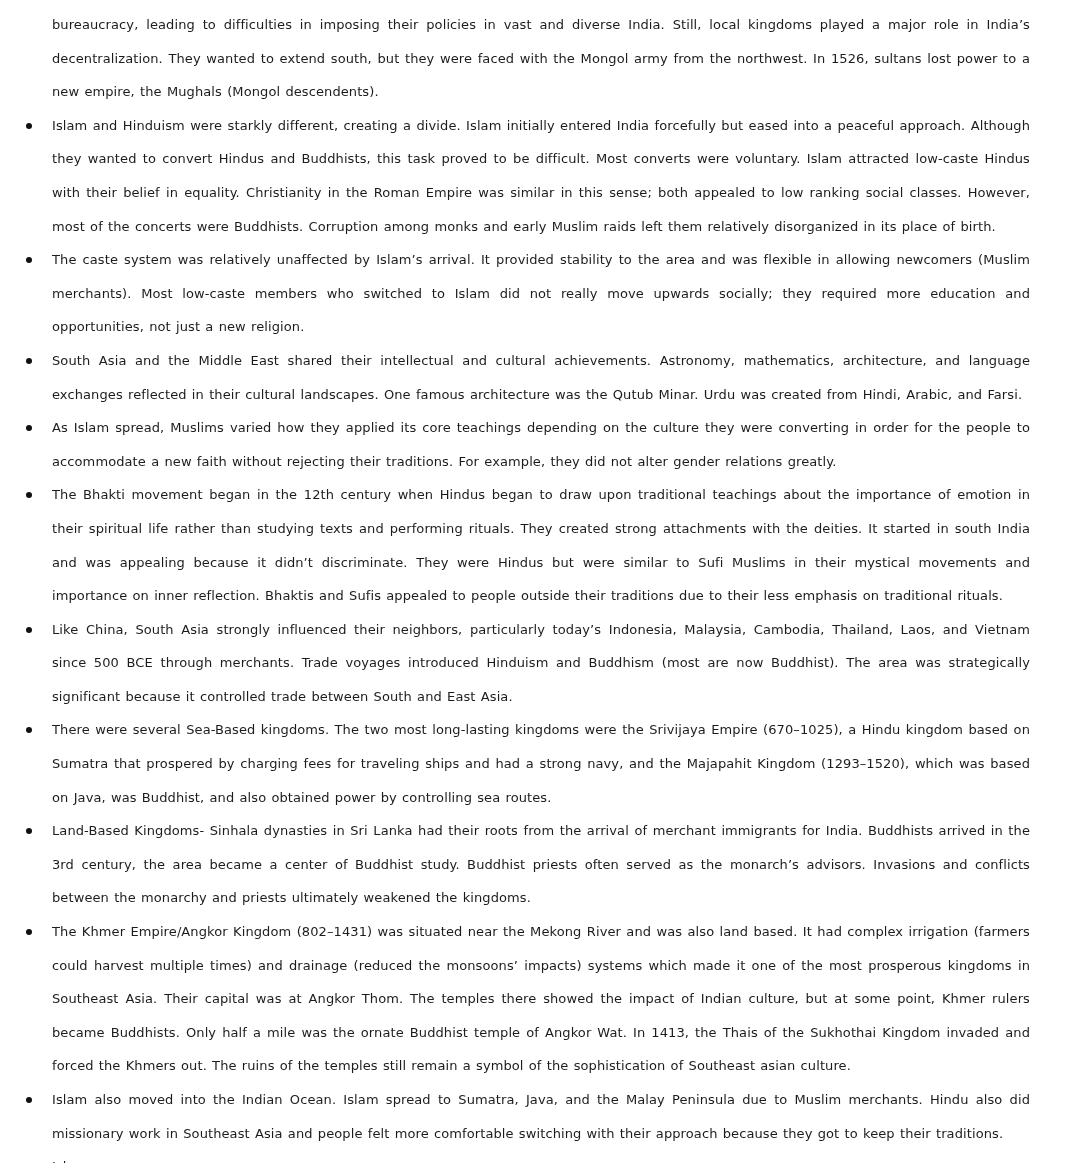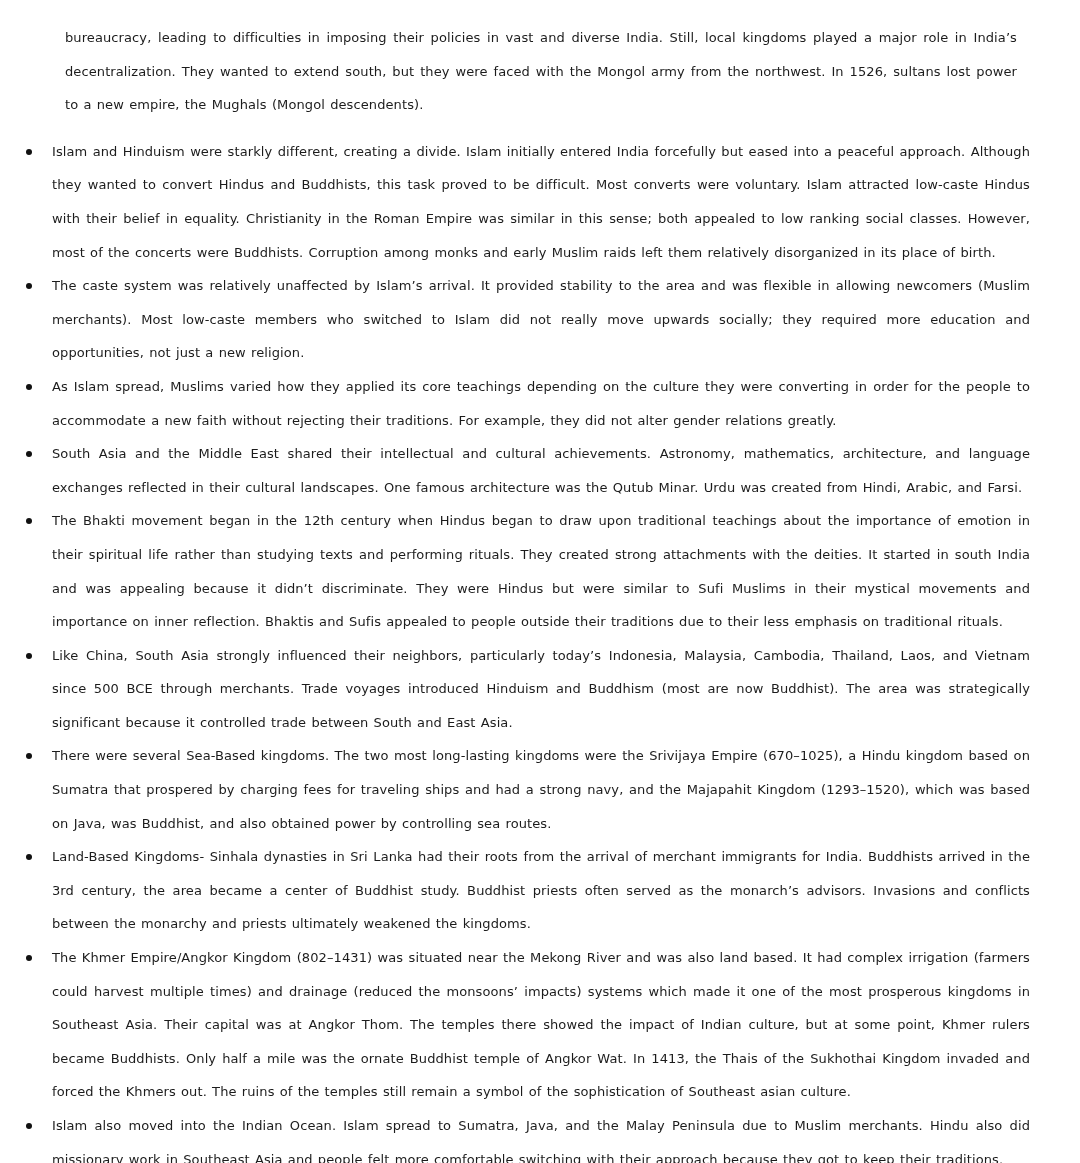--- a/index.html
+++ b/index.html
@@ -19,21 +19,21 @@
     height: 1163px;
     padding: 8px 50px 0 52px;
     color: #1c1c1c;
     font-size: 13px;
     line-height: 33.6px;
     text-align: justify;
     letter-spacing: 0.1px;
     word-spacing: 1px;
   }
   .intro {
-    margin: 13px;
+    margin: 0;
   }
   ul.bullets {
     list-style: none;
     margin: 0;
     padding: 0;
   }
   li.bullet-item {
     position: relative;
     margin: 0;
     padding: 0;
@@ -65,26 +65,26 @@
       <span class="txt">Islam and Hinduism were starkly different, creating a divide. Islam initially entered India forcefully but eased into a peaceful approach. Although they wanted to convert Hindus and Buddhists, this task proved to be difficult. Most converts were voluntary. Islam attracted low-caste Hindus with their belief in equality. Christianity in the Roman Empire was similar in this sense; both appealed to low ranking social classes. However, most of the concerts were Buddhists. Corruption among monks and early Muslim raids left them relatively disorganized in its place of birth.</span>
     </li>
 
     <li class="bullet-item">
       <span class="dot"></span>
       <span class="txt">The caste system was relatively unaffected by Islam’s arrival. It provided stability to the area and was flexible in allowing newcomers (Muslim merchants). Most low-caste members who switched to Islam did not really move upwards socially; they required more education and opportunities, not just a new religion.</span>
     </li>
 
     <li class="bullet-item">
       <span class="dot"></span>
-      <span class="txt">As Islam spread, Muslims varied how they applied its core teachings depending on the culture they were converting in order for the people to accommodate a new faith without rejecting their traditions. For example, they did not alter gender relations greatly.</span>
+      <span class="txt">South Asia and the Middle East shared their intellectual and cultural achievements. Astronomy, mathematics, architecture, and language exchanges reflected in their cultural landscapes. One famous architecture was the Qutub Minar. Urdu was created from Hindi, Arabic, and Farsi.</span>
     </li>
 
     <li class="bullet-item">
       <span class="dot"></span>
-      <span class="txt">South Asia and the Middle East shared their intellectual and cultural achievements. Astronomy, mathematics, architecture, and language exchanges reflected in their cultural landscapes. One famous architecture was the Qutub Minar. Urdu was created from Hindi, Arabic, and Farsi.</span>
+      <span class="txt">As Islam spread, Muslims varied how they applied its core teachings depending on the culture they were converting in order for the people to accommodate a new faith without rejecting their traditions. For example, they did not alter gender relations greatly.</span>
     </li>
 
     <li class="bullet-item">
       <span class="dot"></span>
       <span class="txt">The Bhakti movement began in the 12th century when Hindus began to draw upon traditional teachings about the importance of emotion in their spiritual life rather than studying texts and performing rituals. They created strong attachments with the deities. It started in south India and was appealing because it didn’t discriminate. They were Hindus but were similar to Sufi Muslims in their mystical movements and importance on inner reflection. Bhaktis and Sufis appealed to people outside their traditions due to their less emphasis on traditional rituals.</span>
     </li>
 
     <li class="bullet-item">
       <span class="dot"></span>
       <span class="txt">Like China, South Asia strongly influenced their neighbors, particularly today’s Indonesia, Malaysia, Cambodia, Thailand, Laos, and Vietnam since 500 BCE through merchants. Trade voyages introduced Hinduism and Buddhism (most are now Buddhist). The area was strategically significant because it controlled trade between South and East Asia.</span>

